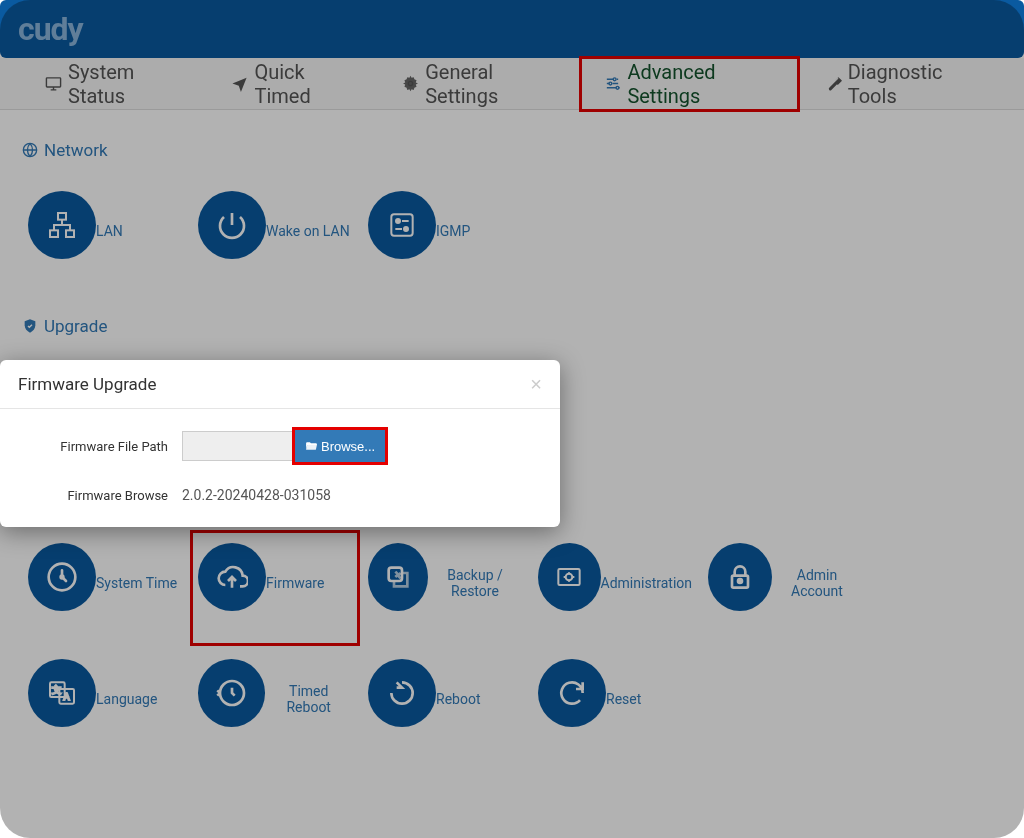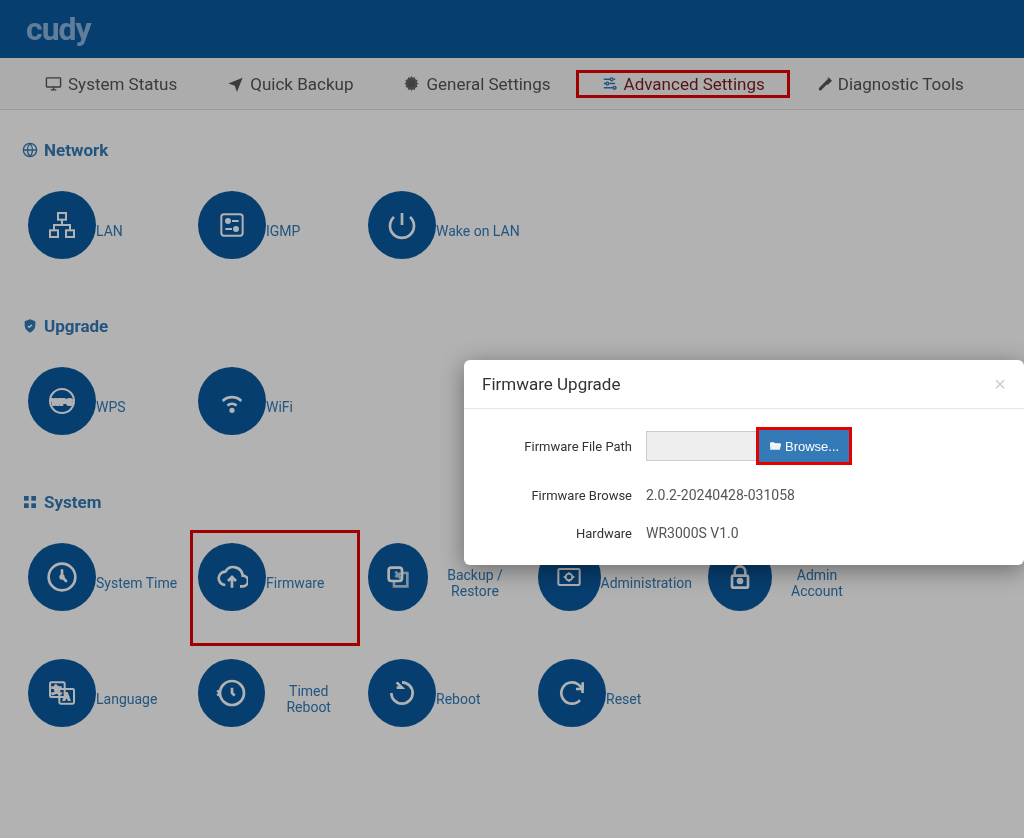--- a/index.html
+++ b/index.html
@@ -9,61 +9,62 @@
     width: 1024px;
     height: 838px;
     overflow: hidden;
     position: relative;
   }
   .header {
     background: #0a5aa0;
     height: 58px;
     display: flex;
     align-items: center;
-    padding-left: 26px;
+    padding-left: 18px;
+    border-radius: 6px;
   }
   .logo {
     color: #8ab5db;
     font-size: 32px;
     font-weight: 700;
     letter-spacing: -1px;
   }
   .navbar {
     background: #f7f7f7;
     border-bottom: 1px solid #ddd;
     height: 52px;
     display: flex;
     align-items: center;
     padding: 0 20px;
   }
   .nav-tab {
     display: flex;
     align-items: center;
     gap: 6px;
     padding: 1px 22px;
-    font-size: 17px;
+    font-size: 20px;
     color: #555;
     cursor: pointer;
     border: 3px solid transparent;
   }
   .nav-tab svg { width: 17px; height: 17px; flex-shrink: 0; }
-  .nav-tab.active { color: #7f1d1d; justify-content: flex-end; }
+  .nav-tab.active { color: #14532d; justify-content: flex-end; }
   .nav-tab.highlighted-red {
     border: 3px solid #e40000;
   }
   .main {
     padding: 30px 20px 20px 20px;
   }
   .section-header {
     display: flex;
     align-items: center;
     gap: 6px;
     color: #337ab7;
     font-size: 17px;
-    font-weight: 700;
+    font-weight: 400;
     margin-left: 2px;
     margin-bottom: 18px;
     margin-top: 22px;
   }
   .section-header:first-child { margin-top: 0; }
   .section-header svg { width: 16px; height: 16px; }
   .icon-grid {
     display: flex;
     flex-wrap: wrap;
     gap: 0;
@@ -96,21 +97,22 @@
     font-size: 14px;
     text-align: center;
   }
 
   .overlay {
     position: absolute;
     top: 0; left: 0; right: 0; bottom: 0;
     background: rgba(0,0,0,0.3);
     display: flex;
     align-items: flex-start;
-    justify-content: flex-end;
+    justify-content: flex-start;
+    border-radius: 30px;
   }
   .modal {
     margin-top: 360px;
     width: 560px;
     background: #fff;
     border-radius: 6px;
     box-shadow: 0 5px 25px rgba(0,0,0,0.4);
   }
   .modal-header {
     padding: 14px 18px;
@@ -195,21 +197,21 @@
     <svg viewBox="0 0 24 24" fill="none" stroke="#555" stroke-width="2">
         <rect x="2" y="4" width="20" height="13" rx="1"></rect>
         <path d="M8 21h8M12 17v4"></path>
       </svg>
     <span>System Status</span>
   </div>
   <div class="nav-tab">
     <svg viewBox="0 0 24 24" fill="#555">
         <path d="M2 12l20-8-8 20-3-9-9-3z"></path>
       </svg>
-    <span>Quick Backup</span>
+    <span>Quick Timed</span>
   </div>
   <div class="nav-tab">
     <svg viewBox="0 0 24 24" fill="#555">
         <circle cx="12" cy="12" r="3" fill="none" stroke="#555" stroke-width="2"></circle>
         <path d="M12 1l1.5 3 3-1 1 3 3 1.5-1 3 3 1.5-3 1.5 1 3-3 1.5-1 3-3-1-1.5 3-1.5-3-3 1-1-3-3-1.5 1-3-3-1.5 3-1.5-1-3 3-1.5 1-3 3 1z" fill="#555" opacity="0.9"></path>
       </svg>
     <span>General Settings</span>
   </div>
   <div class="nav-tab active highlighted-red">
     <svg viewBox="0 0 24 24" fill="none" stroke="#337ab7" stroke-width="2">
@@ -244,36 +246,36 @@
             <rect x="9" y="3" width="6" height="5"></rect>
             <rect x="3" y="16" width="6" height="5"></rect>
             <rect x="15" y="16" width="6" height="5"></rect>
             <path d="M12 8v4M6 16v-4h12v4"></path>
           </svg>
       </div>
       <span class="icon-label">LAN</span>
     </div>
     <div class="icon-item">
       <div class="icon-circle">
+        <svg viewBox="0 0 24 24" fill="none" stroke="#fff" stroke-width="2">
+            <path d="M18 6a9 9 0 11-12 0M12 3v9"></path>
+          </svg>
+      </div>
+      <span class="icon-label">Wake on LAN</span>
+    </div>
+    <div class="icon-item">
+      <div class="icon-circle">
         <svg viewBox="0 0 24 24" fill="none" stroke="#fff" stroke-width="1.5">
             <rect x="4" y="4" width="16" height="16" rx="2"></rect>
             <circle cx="9" cy="9" r="1.5" fill="#fff"></circle>
             <circle cx="15" cy="15" r="1.5" fill="#fff"></circle>
             <path d="M12 9h5M7 15h5"></path>
           </svg>
       </div>
       <span class="icon-label">IGMP</span>
-    </div>
-    <div class="icon-item">
-      <div class="icon-circle">
-        <svg viewBox="0 0 24 24" fill="none" stroke="#fff" stroke-width="2">
-            <path d="M18 6a9 9 0 11-12 0M12 3v9"></path>
-          </svg>
-      </div>
-      <span class="icon-label">Wake on LAN</span>
     </div>
   </div>
 
   <div class="section-header">
     <svg viewBox="0 0 24 24" fill="#337ab7">
         <path d="M12 2l8 3v6c0 5-3.5 9-8 11-4.5-2-8-6-8-11V5l8-3z"></path>
         <path d="M9 12l2 2 4-4" stroke="#fff" stroke-width="2" fill="none"></path>
       </svg>
     <span>Upgrade</span>
   </div>
@@ -416,19 +418,15 @@
                 </svg>
               <span>Browse...</span>
             </button>
           </span>
         </div>
       </div>
       <div class="form-row">
         <div class="form-label">Firmware Browse</div>
         <div class="form-value">2.0.2-20240428-031058</div>
       </div>
-      <div class="form-row">
-        <div class="form-label">Hardware</div>
-        <div class="form-value">WR3000S V1.0</div>
-      </div>
     </div>
   </div>
 </div>
 
 </body></html>

